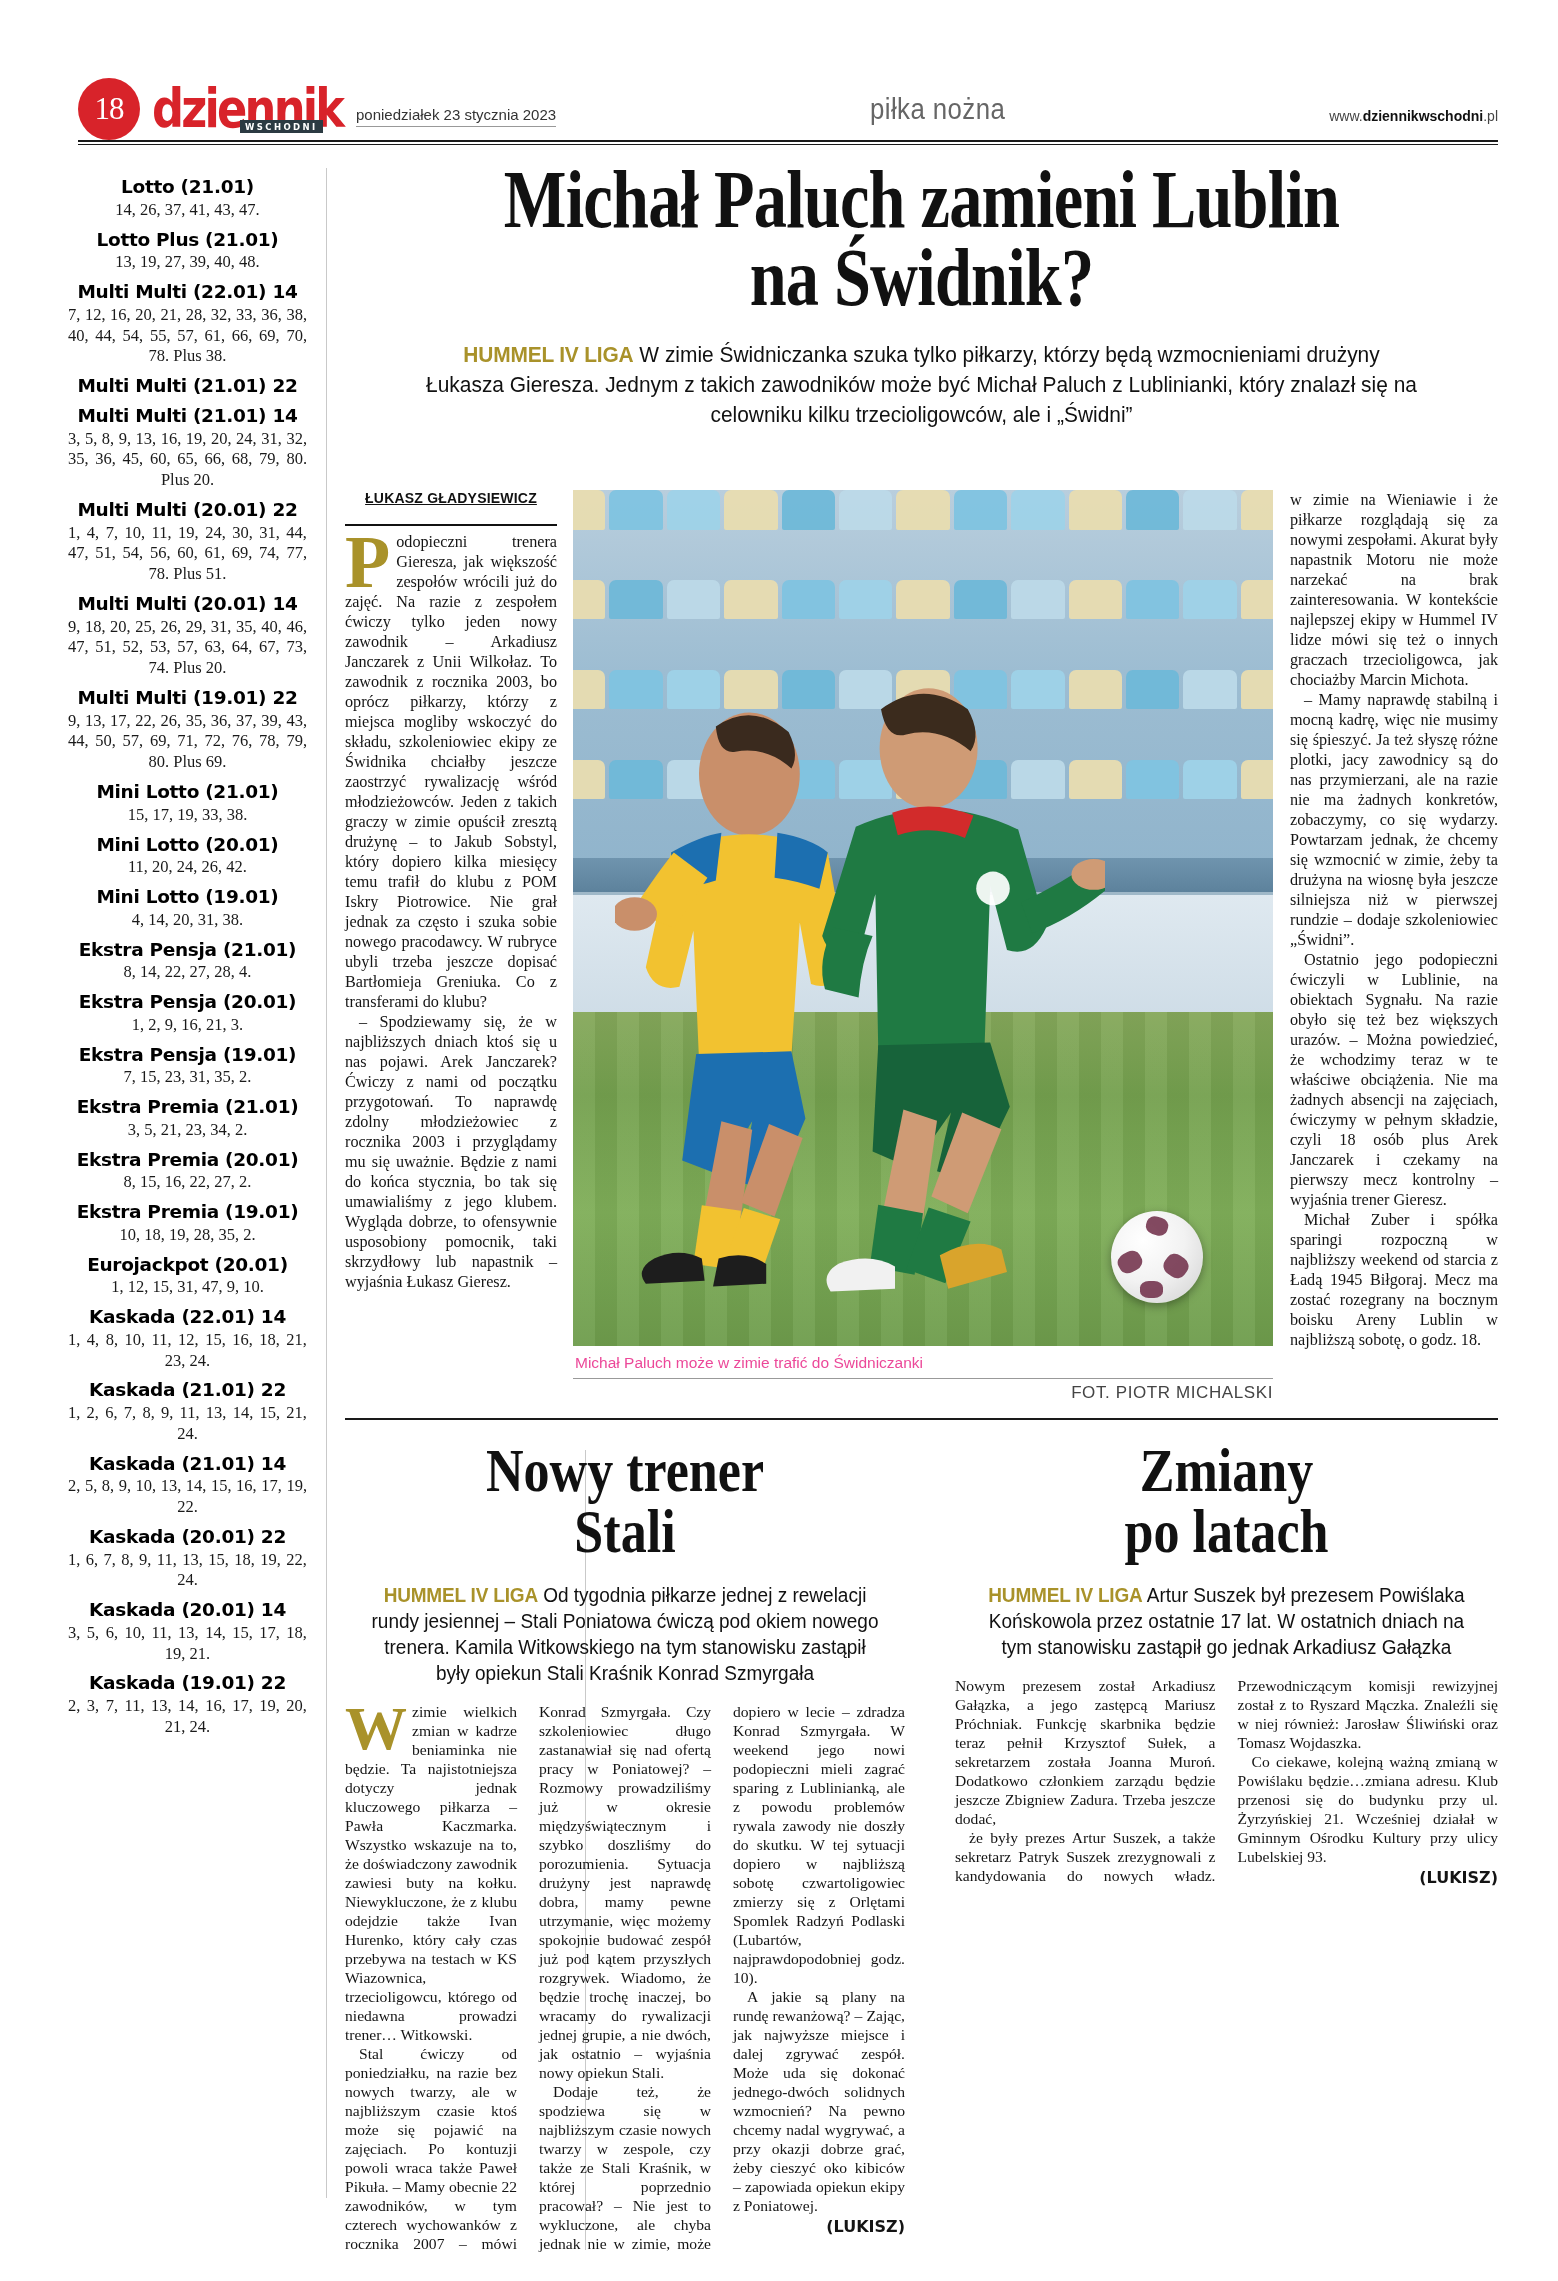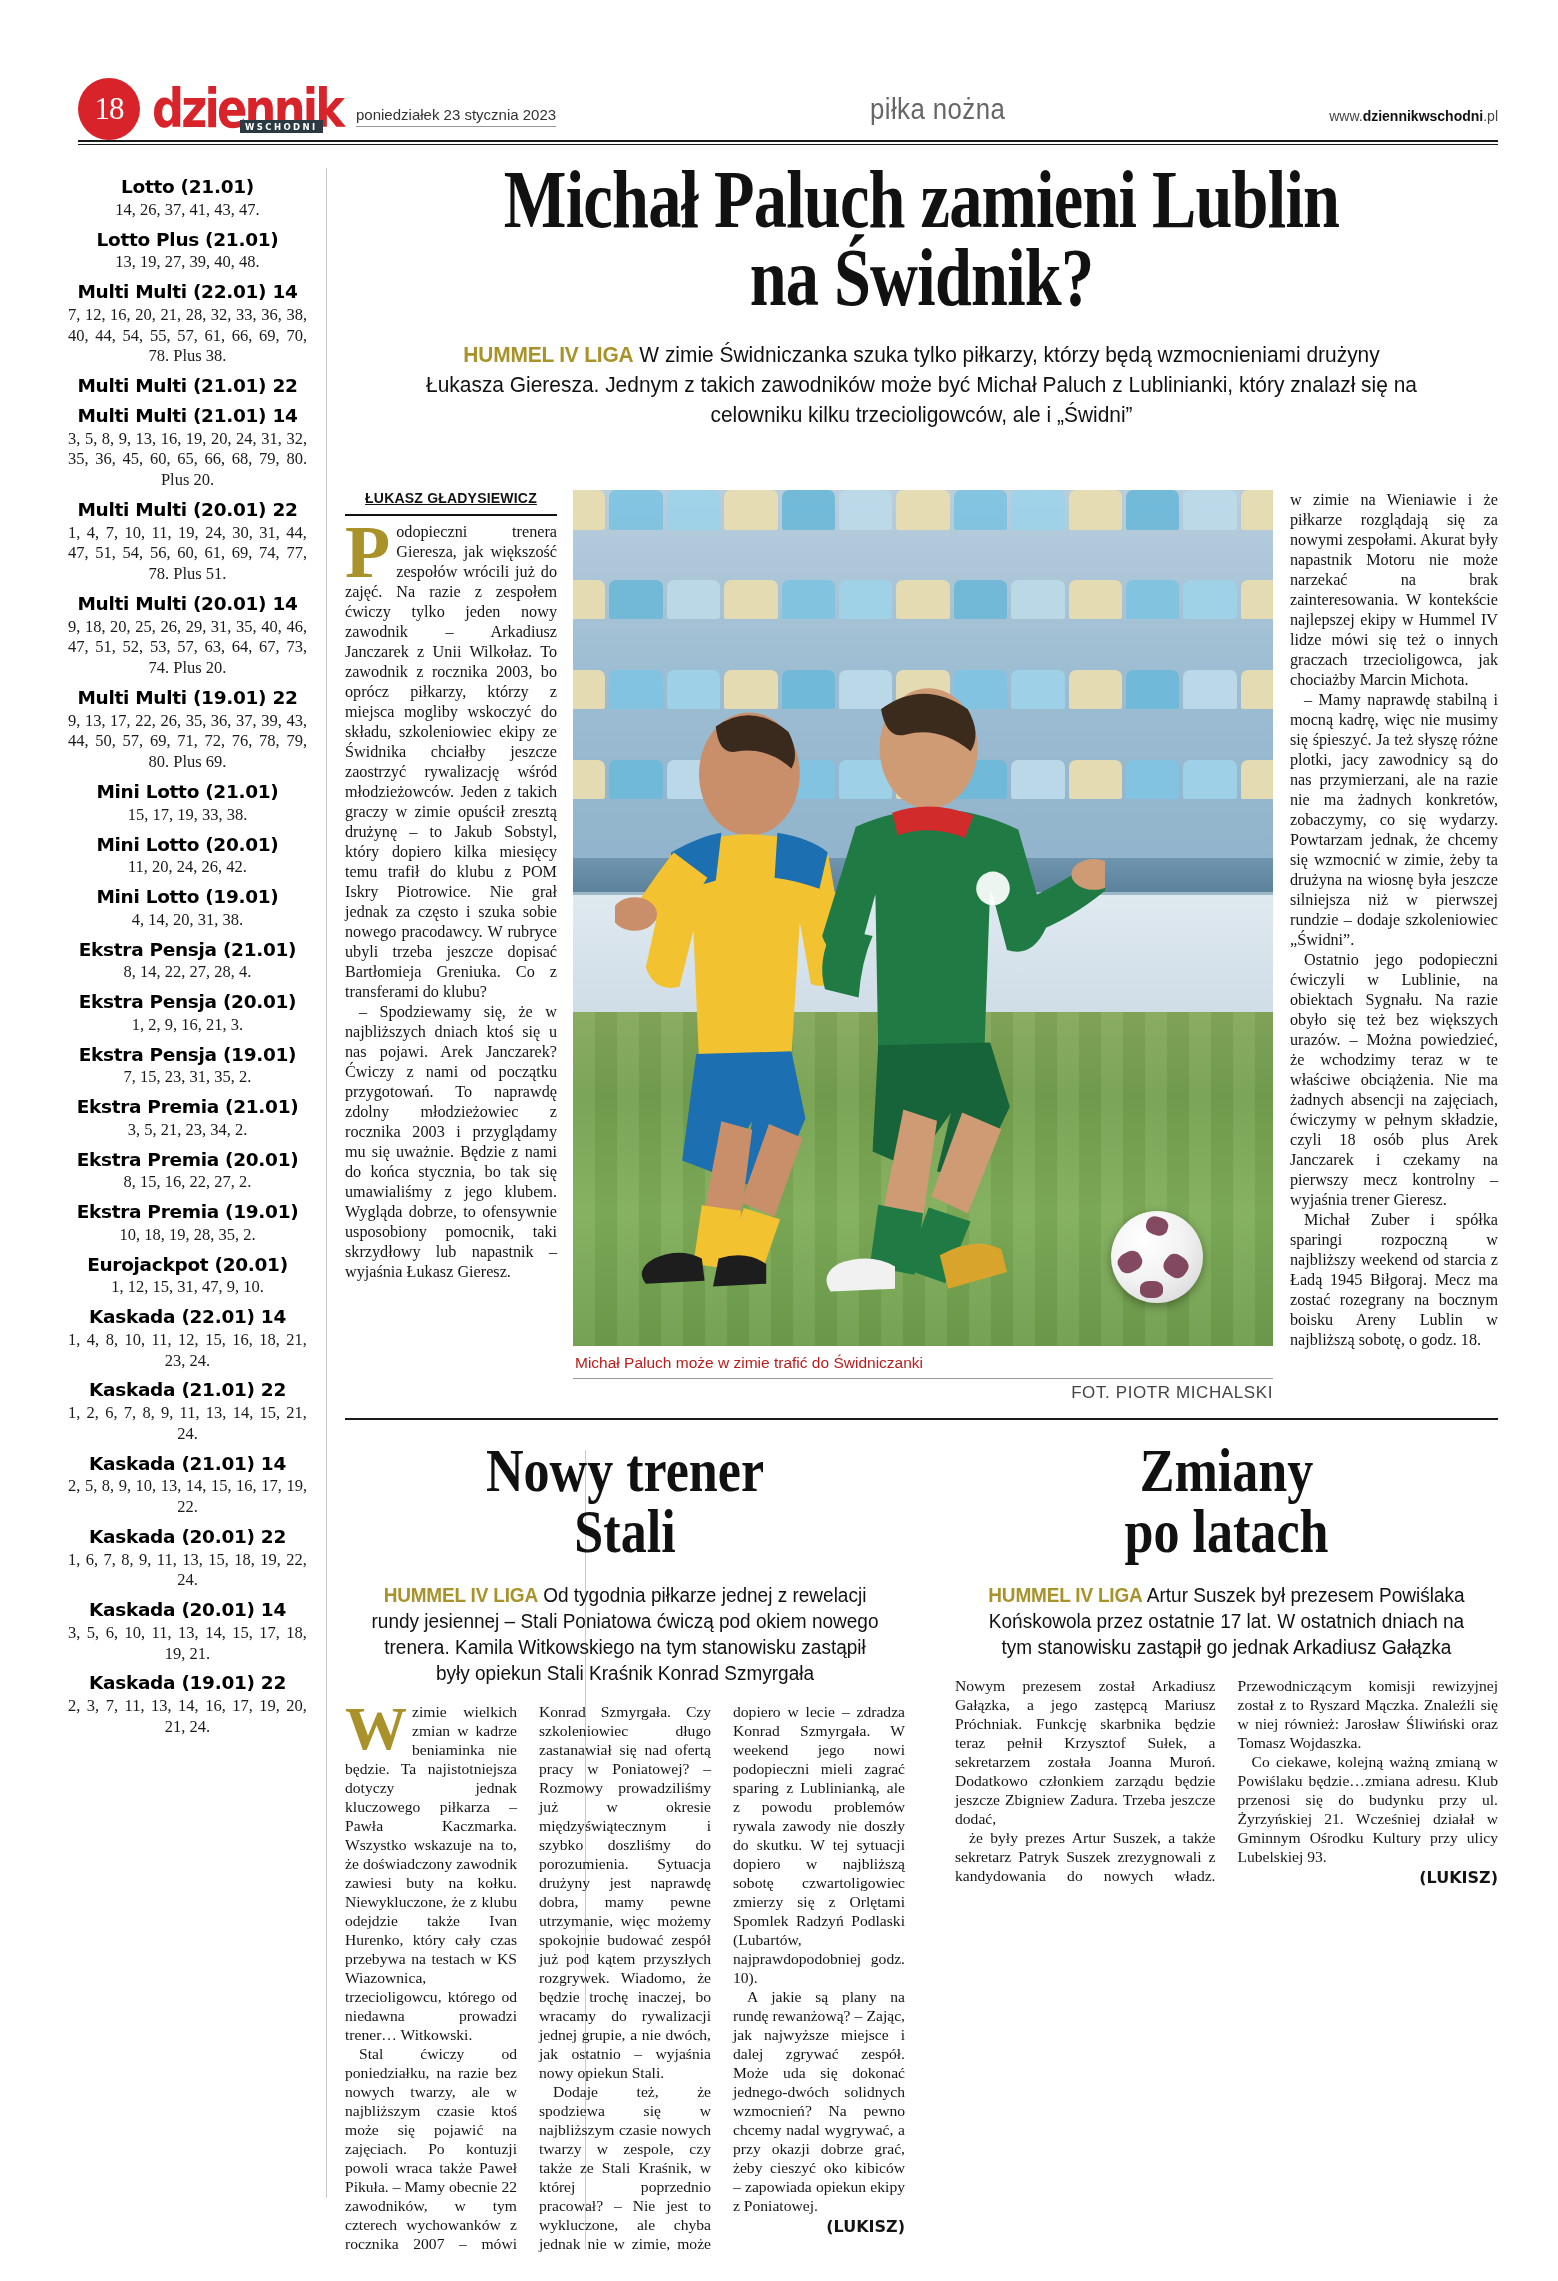--- a/index.html
+++ b/index.html
@@ -74,21 +74,21 @@
     color:#111;transform:scaleX(.93);transform-origin:center top;
   }
   .kicker{color:#a9922a;font-weight:bold;letter-spacing:-.2px;}
 
   .main-body{position:absolute;left:345px;top:490px;width:1153px;height:880px;}
   .col-left{position:absolute;left:0;top:0;width:212px;}
   .col-right{position:absolute;right:0;top:0;width:208px;}
   .byline{
     font-family:"Liberation Sans",sans-serif;font-weight:bold;font-size:14px;
     letter-spacing:.2px;text-align:center;text-decoration:underline;
-    border-bottom:2px solid #111;padding-bottom:8px;margin-bottom:6px;color:#111;
+    border-bottom:2px solid #111;padding-bottom:18px;margin-bottom:6px;color:#111;
   }
   .bodytext{
     font-family:"Liberation Serif",serif;font-size:16.2px;line-height:1.235;
     text-align:justify;color:#141414;hyphens:auto;margin:0;
   }
   .bodytext p{margin:0;text-indent:14px;}
   .bodytext p:first-child{text-indent:0;}
   .dropcap::first-letter{
     float:left;font-family:"Liberation Serif",serif;font-weight:bold;
     font-size:74px;line-height:.78;color:#a9922a;padding:2px 6px 0 0;
@@ -114,21 +114,21 @@
     background:repeating-linear-gradient(90deg,rgba(255,255,255,.05) 0 22px,rgba(0,0,0,.04) 22px 44px);}
   .player{position:absolute;}
   .ply-yellow{left:6%;top:21%;width:38%;height:76%;}
   .ply-green{left:30%;top:18%;width:46%;height:80%;}
   .ball{position:absolute;right:10%;bottom:5%;width:92px;height:92px;border-radius:50%;
     background:radial-gradient(circle at 35% 32%,#ffffff 0%,#f2f2f2 48%,#cfcfcf 100%);
     box-shadow:0 3px 10px rgba(0,0,0,.35);overflow:hidden;}
   .ball i{position:absolute;display:block;background:#6d2a45;opacity:.85;}
   .caption-box{position:absolute;left:228px;top:860px;width:700px;}
   .caption{
-    font-family:"Liberation Sans",sans-serif;font-size:15.5px;color:#b91c1c;
+    font-family:"Liberation Sans",sans-serif;font-size:15.5px;color:#ec4899;
     padding:8px 2px 6px 2px;border-bottom:1px solid #999;
   }
   .photo-credit{
     font-family:"Liberation Sans",sans-serif;font-size:17px;color:#444;
     text-align:right;letter-spacing:.6px;padding-top:4px;
   }
 
   
   .bottom-rule{position:absolute;left:345px;top:1418px;width:1153px;height:2px;background:#1a1a1a;}
   .bottom{position:absolute;left:345px;top:1440px;width:1153px;}

